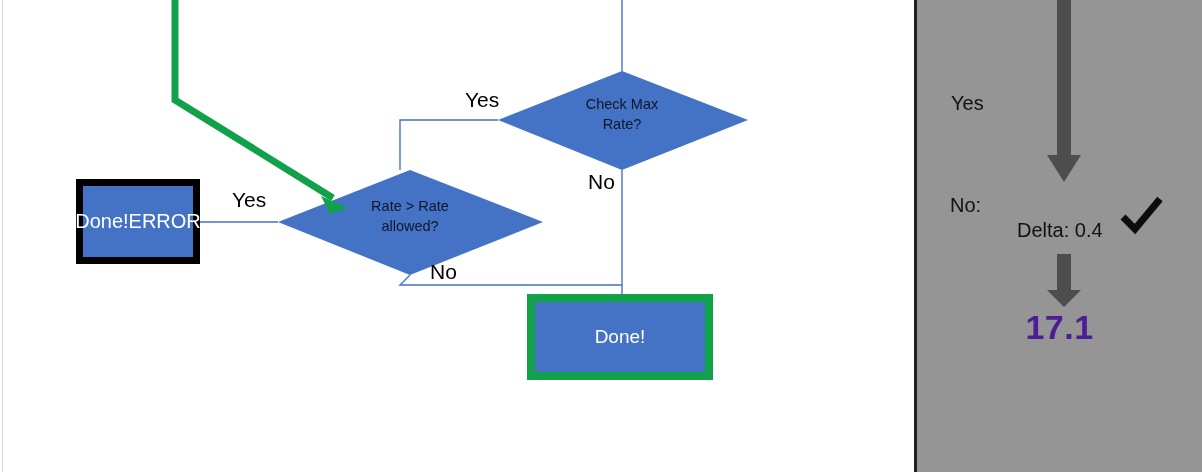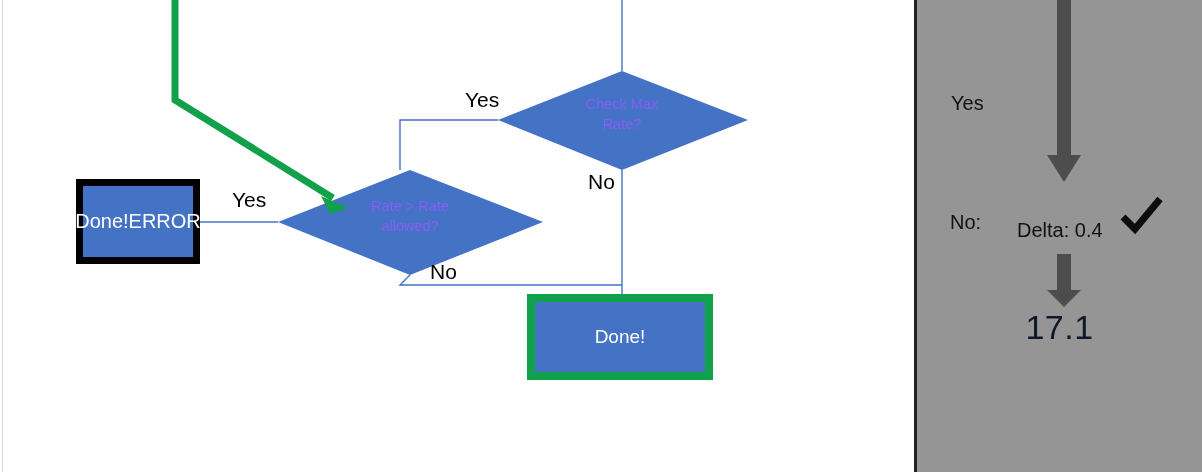--- a/index.html
+++ b/index.html
@@ -41,21 +41,21 @@
   }
   #box-done{
     left:527px;top:294px;width:170px;height:70px;
     border:8px solid #12a14b;
     font-size:19px;
   }
 
   
   .dlabel{
     position:absolute;
-    color:#8b5cf6;
+    color:#0f172a;
     text-align:center;
     font-size:14.5px;
     line-height:1.35;
     pointer-events:none;
     white-space:pre-line;
   }
   #lbl-rate{left:310px;top:197px;width:200px;}
   #lbl-max{left:532px;top:95px;width:180px;}
 
   
@@ -74,25 +74,25 @@
   #panel{
     position:absolute;left:917px;top:0;width:285px;height:472px;
     background:#959595;
   }
   #panel-border{
     position:absolute;left:914px;top:0;width:3px;height:472px;
     background:#231f20;
   }
   .ptext{position:absolute;color:#111111;white-space:nowrap;}
   #p-yes{left:34px;top:92px;font-size:20px;}
-  #p-no{left:33px;top:211px;font-size:20px;}
+  #p-no{left:33px;top:194px;font-size:20px;}
   #p-delta{left:100px;top:211px;font-size:20px;margin-top:8px;}
   #p-value{
     left:0;top:308px;width:285px;text-align:center;
-    font-size:34px;font-weight:normal;color:#0f172a;
+    font-size:34px;font-weight:bold;color:#4c1d95;
     letter-spacing:0.5px;
   }
   svg.panel-layer{position:absolute;left:0;top:0;width:285px;height:472px;}
   #p-check{position:absolute;left:202px;top:196px;}
 </style>
 </head>
 <body>
 
 <div id="stage">
 

